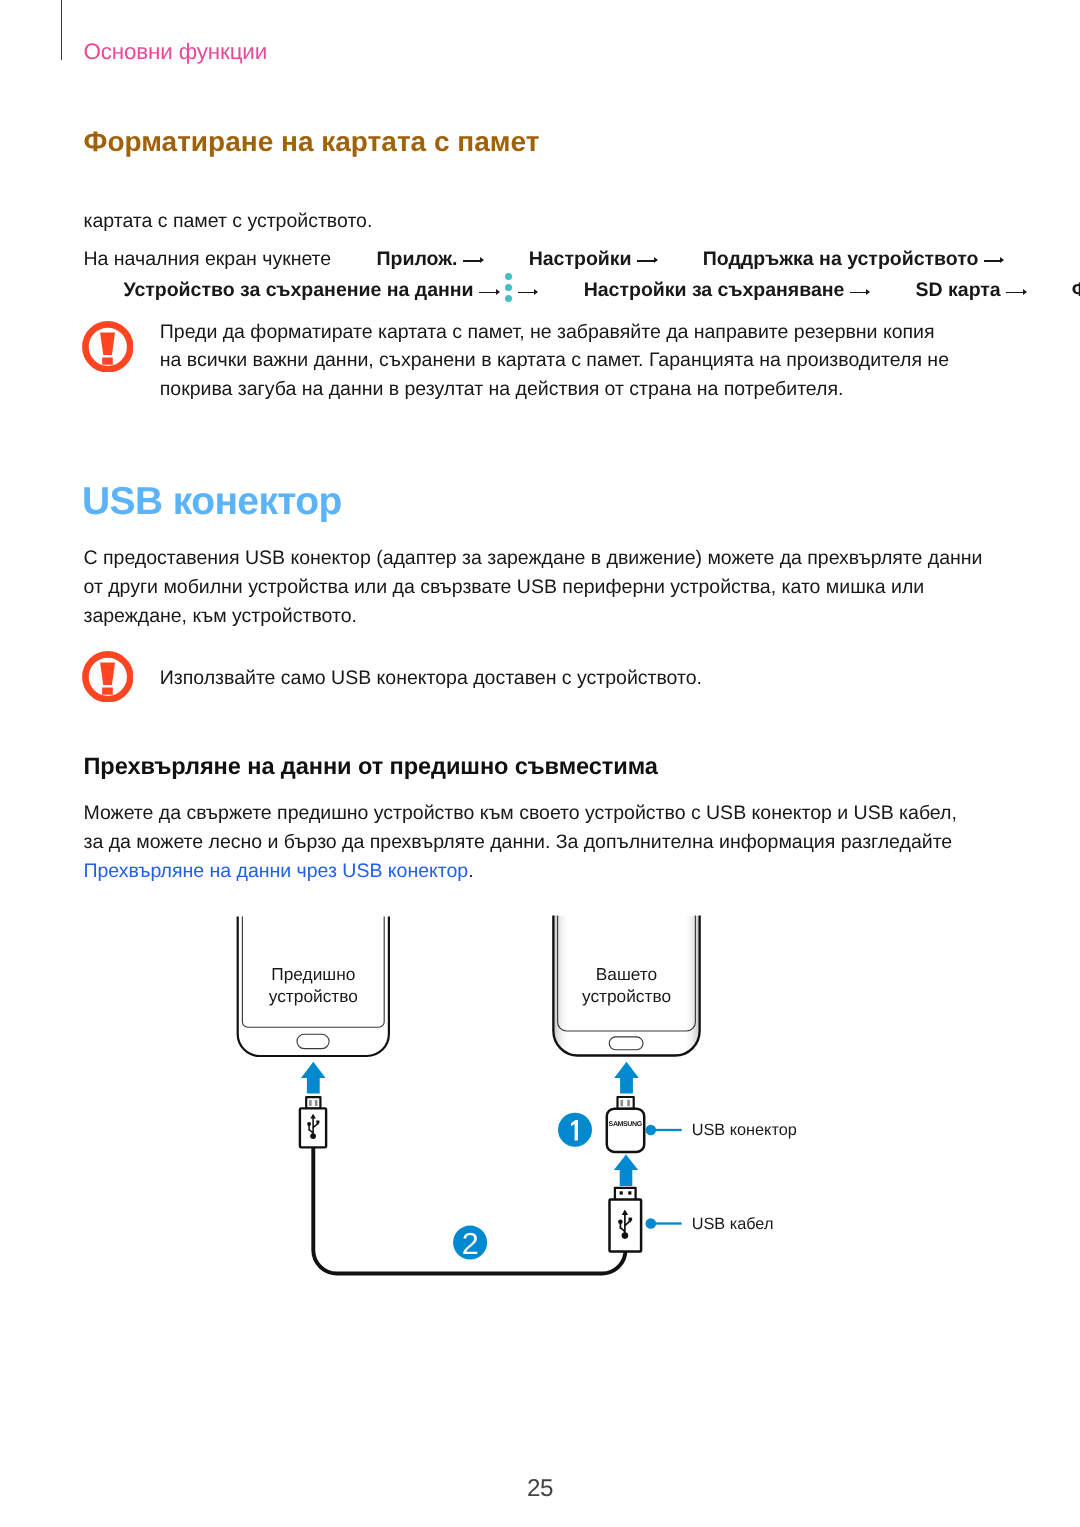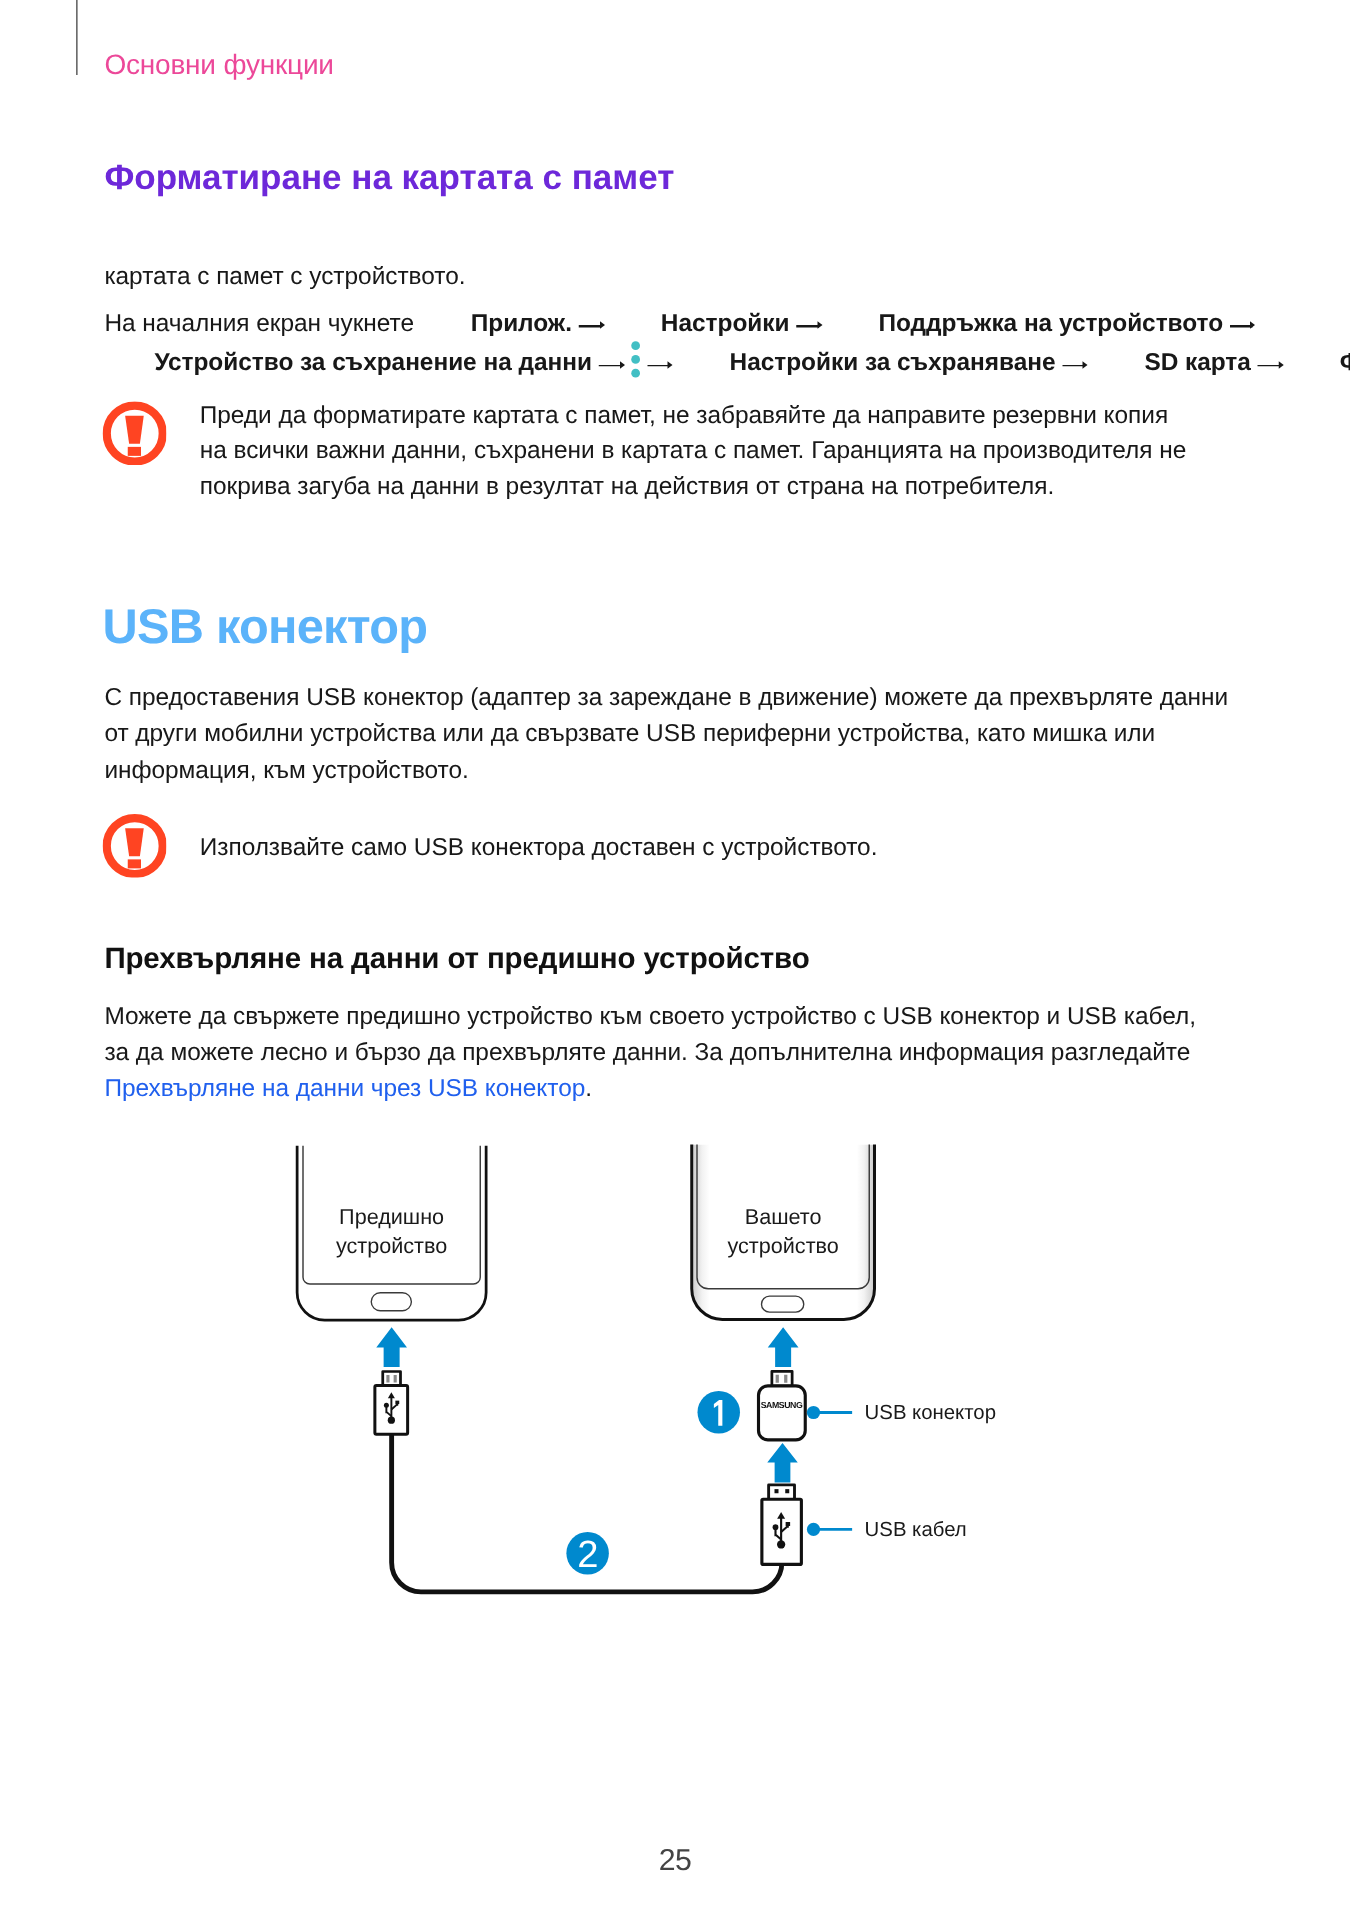--- a/index.html
+++ b/index.html
@@ -4,21 +4,21 @@
 <style>
   html,body{margin:0;padding:0;background:#fff;}
   *{-webkit-font-smoothing:antialiased;}
   svg text{-webkit-font-smoothing:antialiased;}
   body{width:1080px;height:1527px;font-family:"Liberation Sans",sans-serif;overflow:hidden;
        -webkit-font-smoothing:antialiased;text-rendering:geometricPrecision;}
   .page{position:relative;width:1080px;height:1527px;background:#fff;}
   .abs{position:absolute;}
   .runhead-rule{left:60.8px;top:0;width:1.3px;height:60px;background:#3c3c3c;}
   .runhead{left:83.5px;top:38px;font-size:22.4px;color:#ec4899;line-height:28px;letter-spacing:-0.15px;white-space:nowrap;}
-  .sec-title{left:83.5px;top:123.5px;font-size:28px;font-weight:bold;color:#6d28d9;line-height:36px;white-space:nowrap;}
+  .sec-title{left:83.5px;top:123.5px;font-size:28px;font-weight:bold;color:#a16207;line-height:36px;white-space:nowrap;}
   .blue-title{left:82px;top:478px;font-size:39px;font-weight:bold;color:#5bb3fa;line-height:48px;letter-spacing:-0.6px;white-space:nowrap;}
   .h3{left:83.5px;top:753px;font-size:23.6px;font-weight:bold;color:#111;line-height:28px;letter-spacing:-0.1px;white-space:nowrap;}
   .body{font-size:19.55px;color:#181818;line-height:29.4px;letter-spacing:-0.02px;white-space:nowrap;}
   .lnk{color:#2060ee;}
   #diagram text{font-family:"Liberation Sans",sans-serif;}
   .pageno{left:0;top:1475px;width:1080px;text-align:center;font-size:24.2px;color:#444;letter-spacing:-0.5px;}
   b{font-weight:bold;margin-left:40px;}
   .arw{display:inline-block;width:20.8px;height:7.6px;position:relative;vertical-align:0.2px;margin:0 5.2px;}
   .arw:before{content:"";position:absolute;left:0;top:2.9px;width:18px;height:1.75px;background:#181818;}
   .arw:after{content:"";position:absolute;right:0;top:0.1px;width:0;height:0;
@@ -52,32 +52,32 @@
     </svg>
   </div>
   <div class="abs body" style="left:159.8px;top:317.6px;">Преди да форматирате картата с памет, не забравяйте да направите резервни копия</div>
   <div class="abs body" style="left:159.8px;top:346.4px;">на всички важни данни, съхранени в картата с памет. Гаранцията на производителя не</div>
   <div class="abs body" style="left:159.8px;top:375.3px;">покрива загуба на данни в резултат на действия от страна на потребителя.</div>
 
   <div class="abs blue-title">USB конектор</div>
 
   <div class="abs body" style="left:83.5px;top:543.5px;">С предоставения USB конектор (адаптер за зареждане в движение) можете да прехвърляте данни</div>
   <div class="abs body" style="left:83.5px;top:572.9px;">от други мобилни устройства или да свързвате USB периферни устройства, като мишка или</div>
-  <div class="abs body" style="left:83.5px;top:602.3px;">информация, към устройството.</div>
+  <div class="abs body" style="left:83.5px;top:602.3px;">зареждане, към устройството.</div>
 
   <div class="abs" style="left:81.6px;top:651.2px;">
     <svg width="51" height="51" viewBox="0 0 51 51">
       <circle cx="25.8" cy="25.8" r="22.4" fill="none" stroke="#ff4422" stroke-width="6.6"></circle>
       <path d="M18.1 11.6 H33.0 L29.9 33.9 H21.3 Z" fill="#ff4422"></path>
       <rect x="20.2" y="36.5" width="10.6" height="7.2" fill="#ff4422"></rect>
     </svg>
   </div>
   <div class="abs body" style="left:159.8px;top:663.5px;">Използвайте само USB конектора доставен с устройството.</div>
 
-  <div class="abs h3">Прехвърляне на данни от предишно устройство</div>
+  <div class="abs h3">Прехвърляне на данни от предишно съвместима</div>
 
   <div class="abs body" style="left:83.5px;top:798.5px;">Можете да свържете предишно устройство към своето устройство с USB конектор и USB кабел,</div>
   <div class="abs body" style="left:83.5px;top:827.9px;">за да можете лесно и бързо да прехвърляте данни. За допълнителна информация разгледайте</div>
   <div class="abs body" style="left:83.5px;top:857.3px;"><span class="lnk">Прехвърляне на данни чрез USB конектор</span><span>.</span></div>
 
   <svg class="abs" id="diagram" style="left:0px;top:0px;" width="1080" height="1300" viewBox="0 0 1080 1300">
     <defs>
       <linearGradient id="edgeL" x1="0" y1="0" x2="1" y2="0">
         <stop offset="0" stop-color="#cfcfcf"></stop>
           <stop offset="0.55" stop-color="#f2f2f2"></stop>

